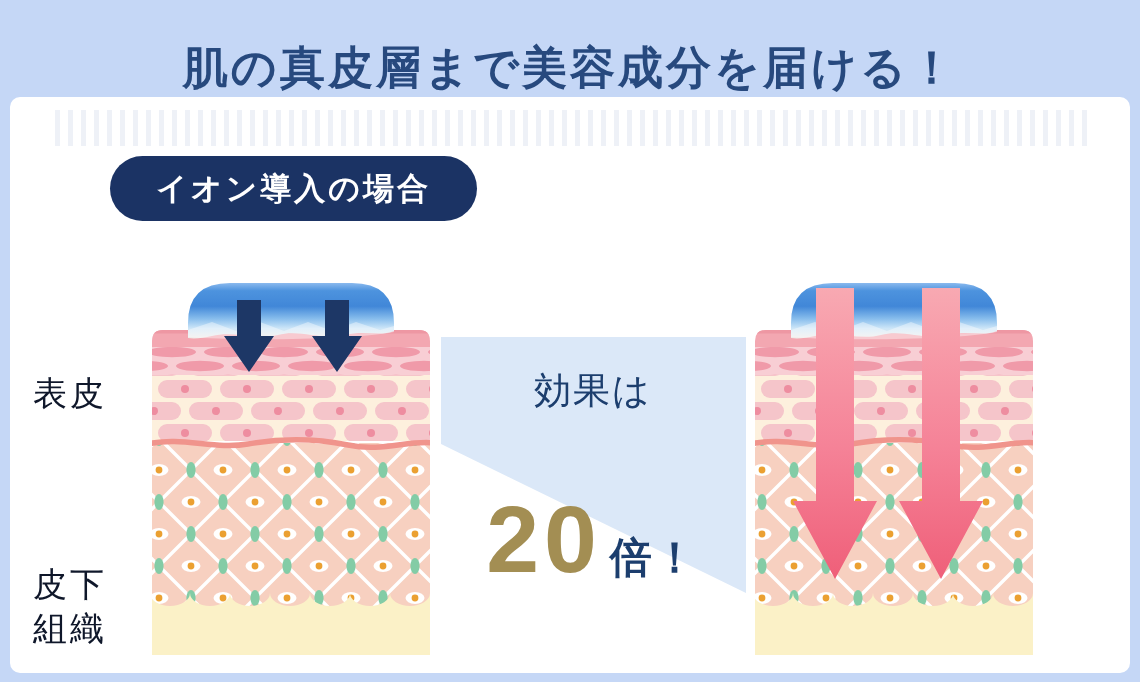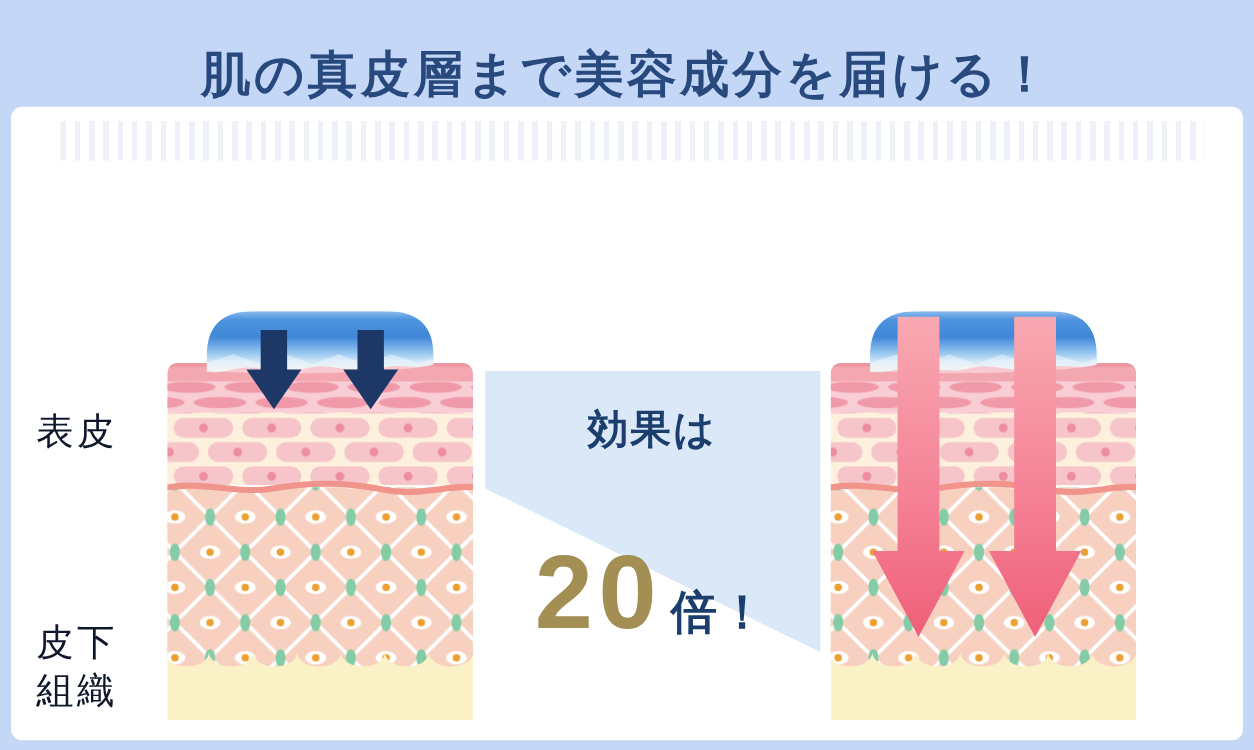--- a/index.html
+++ b/index.html
@@ -12,21 +12,21 @@
         background:#ffffff;border-radius:10px;}
   .fringe{position:absolute;left:55px;top:110px;width:1040px;height:36px;
           background:repeating-linear-gradient(90deg,#eef1f7 0 5px,transparent 5px 13px);}
   .pill{position:absolute;top:156px;height:65px;border-radius:34px;display:flex;
         align-items:center;justify-content:center;color:#fff;font-size:31px;
         font-weight:700;letter-spacing:3px;}
   .pill-navy{left:110px;width:367px;background:#1b3364;}
   .pill-pink{left:658px;width:457px;background:#f5717f;}
   .band-svg{position:absolute;left:441px;top:337px;}
   .callout{position:absolute;left:438px;width:310px;text-align:center;
-           color:#1c3e6e;font-weight:700;}
+           color:#1c3e6e;font-weight:400;}
   .callout.l1{top:366px;font-size:37px;letter-spacing:2px;}
   .callout.l2{top:424px;font-size:37px;letter-spacing:1px;}
   .callout-num{position:absolute;left:436px;top:492px;width:310px;display:flex;
                justify-content:center;align-items:baseline;}
   .num{font-size:95px;font-weight:700;color:#a38e53;letter-spacing:5px;line-height:1;}
   .unit{font-size:42px;font-weight:700;color:#1c3e6e;margin-left:8px;}
   .exc{font-size:42px;font-weight:700;color:#1c3e6e;margin-left:2px;}
   .layer-label{position:absolute;left:33px;color:#0f172a;font-size:34px;
                font-weight:500;letter-spacing:3px;line-height:1.3;white-space:pre-line;}
   .lbl-epidermis{top:371px;}
@@ -39,20 +39,23 @@
 </head>
 <body>
 
 <div class="stage">
 
   <div class="title">肌の真皮層まで美容成分を届ける！</div>
 
   <div class="card"></div>
   <div class="fringe"></div>
 
+  <div class="pill pill-navy">
+    <span>イオン導入の場合</span>
+  </div>
 
   <svg class="band-svg" width="305" height="258">
     <polygon points="0,0 305,0 305,256 0,107" fill="#dbe8f8"></polygon>
   </svg>
 
   <div class="callout l1">効果は</div>
   <div class="callout-num">
     <span class="num">20</span>
     <span class="unit">倍</span>
     <span class="exc">！</span>

